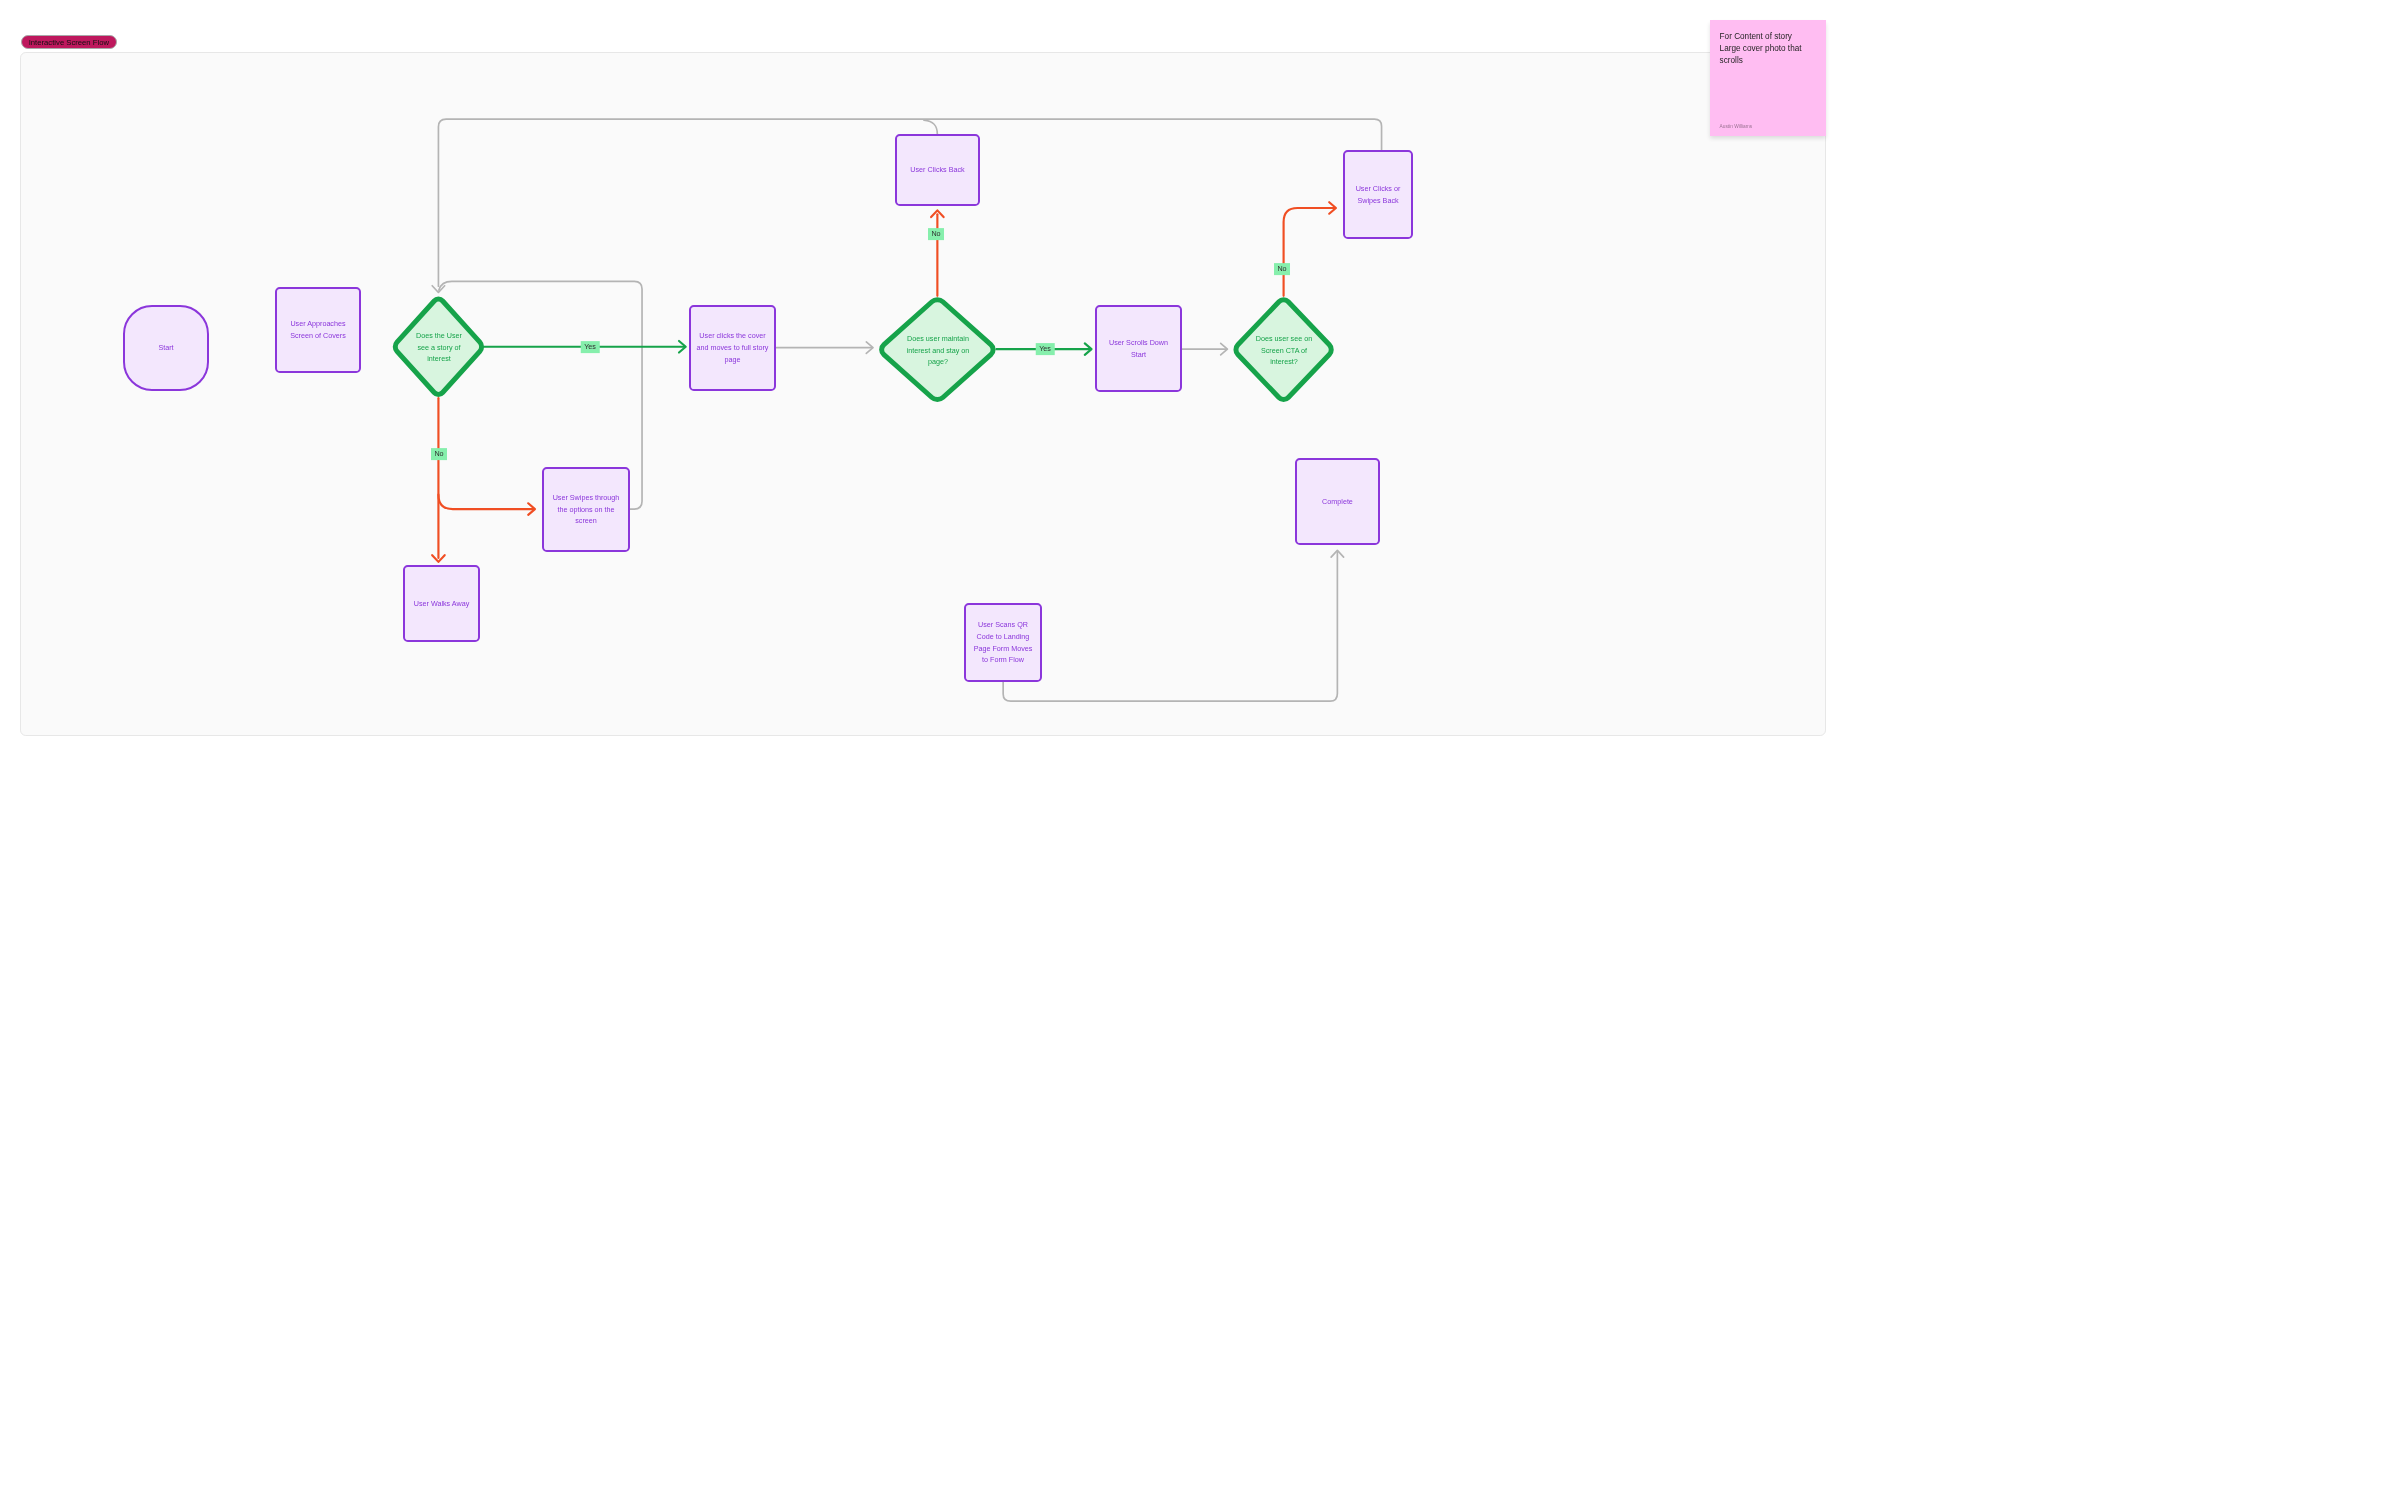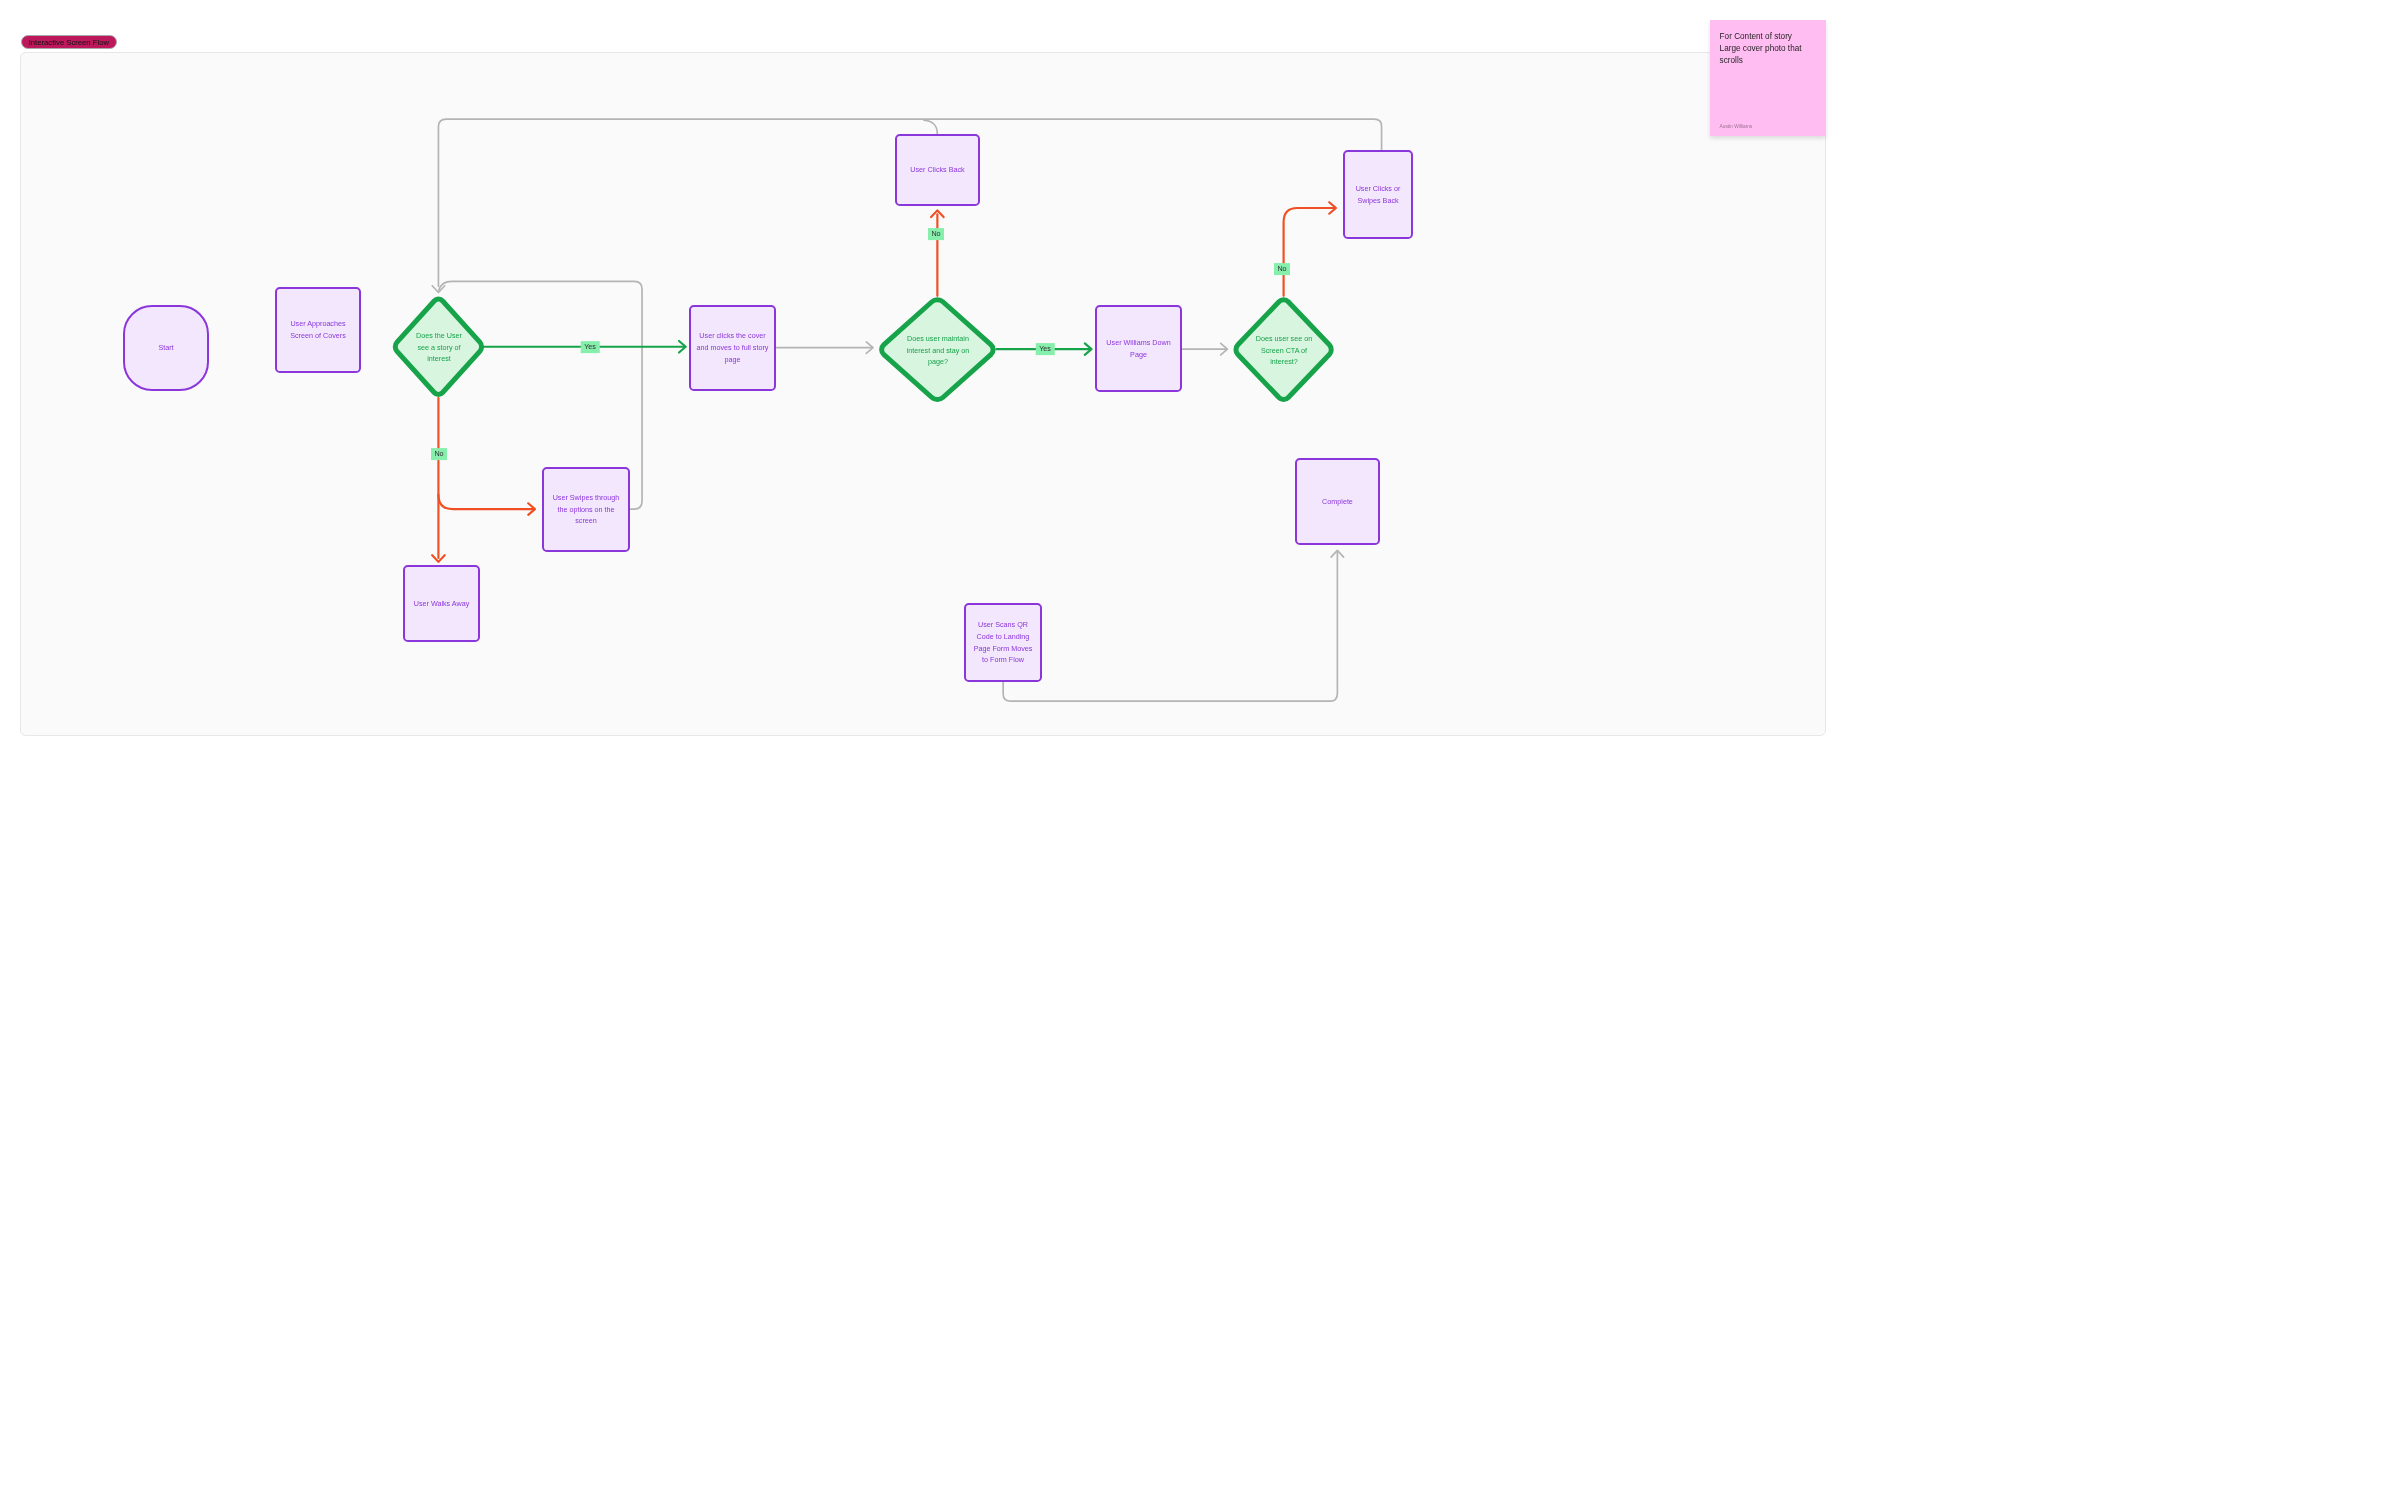--- a/index.html
+++ b/index.html
@@ -110,21 +110,21 @@
 
   <div class="node" style="left:689px;top:305px;width:87px;height:86px;">
     <span>User clicks the cover and moves to full story page</span>
   </div>
 
   <div class="node" style="left:895px;top:134px;width:85px;height:72px;">
     <span>User Clicks Back</span>
   </div>
 
   <div class="node" style="left:1095px;top:305px;width:87px;height:87px;">
-    <span>User Williams Down Page</span>
+    <span>User Scrolls Down Start</span>
   </div>
 
   <div class="node" style="left:1343px;top:150px;width:70px;height:89px;">
     <span>User Clicks or Swipes Back</span>
   </div>
 
   <div class="node" style="left:1295px;top:458px;width:85px;height:87px;">
     <span>Complete</span>
   </div>
 

